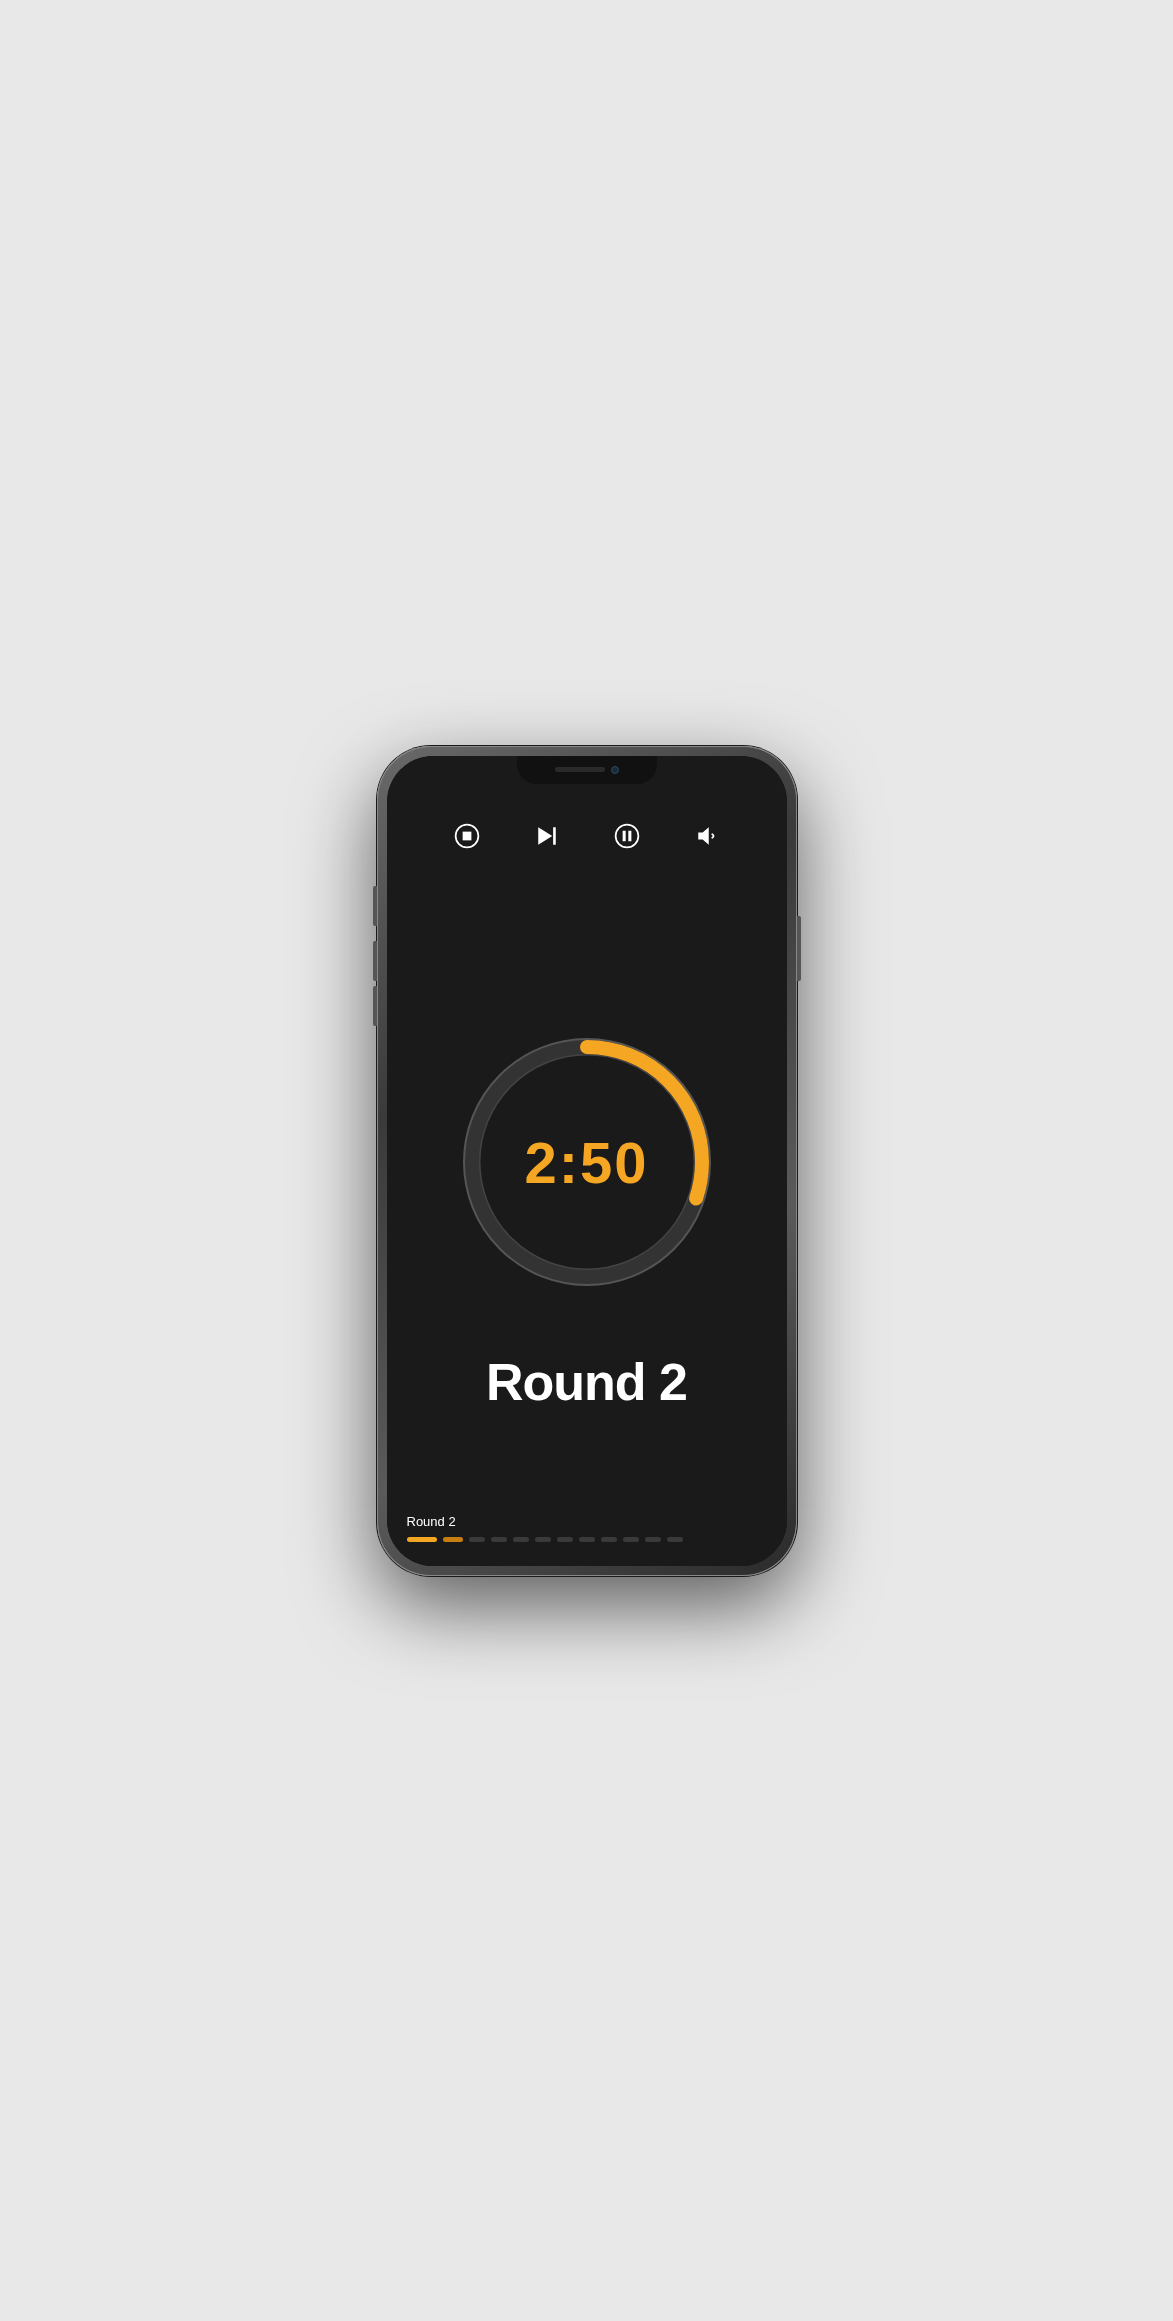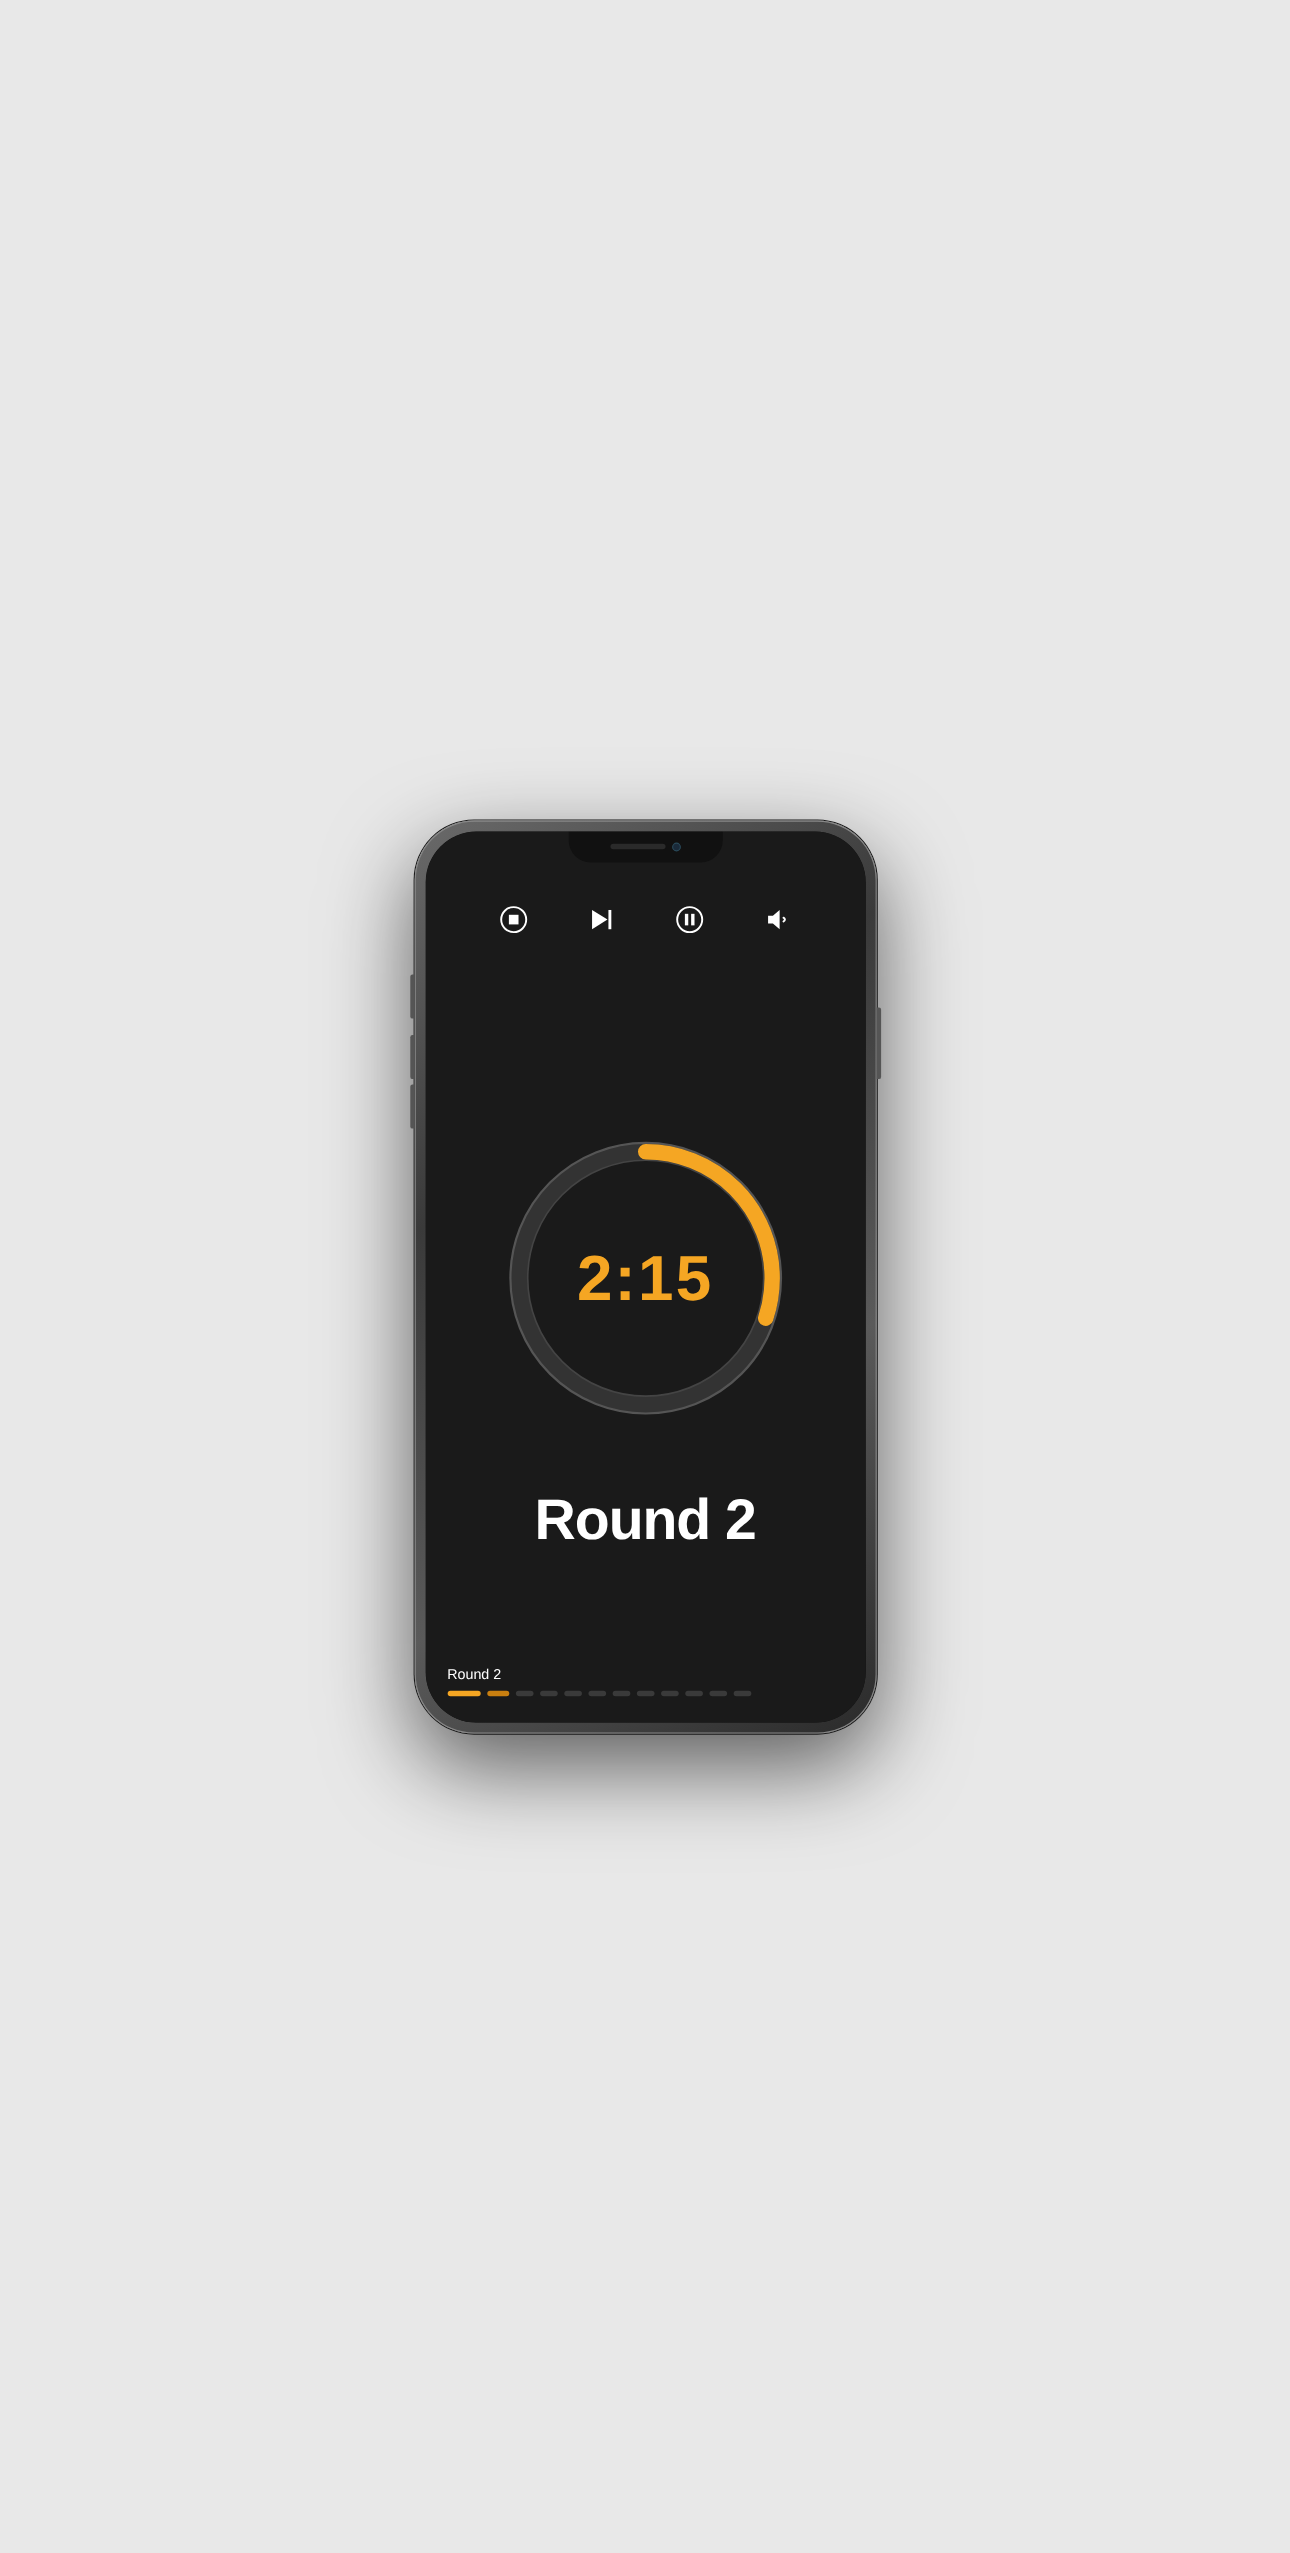--- a/index.html
+++ b/index.html
@@ -257,21 +257,21 @@
           <svg viewBox="0 0 260 260" xmlns="http://www.w3.org/2000/svg">
 
             <circle cx="130" cy="130" r="122" stroke="#555" stroke-width="4" fill="none"></circle>
 
             <circle cx="130" cy="130" r="108" stroke="#444" stroke-width="3" fill="none"></circle>
 
             <circle cx="130" cy="130" r="115" stroke="#333" stroke-width="14" fill="none"></circle>
 
             <circle cx="130" cy="130" r="115" stroke="#f5a623" stroke-width="14" fill="none" stroke-linecap="round" stroke-dasharray="722.6" stroke-dashoffset="505"></circle>
           </svg>
-          <div class="timer-display">2:15</div>
+          <div class="timer-display">2:50</div>
         </div>
 
         <div class="round-label">Round 2</div>
       </div>
 
       <div class="bottom-bar">
         <div class="bottom-label">Round 2</div>
         <div class="progress-dots">
           <div class="dot active-full"></div>
           <div class="dot active-half"></div>

